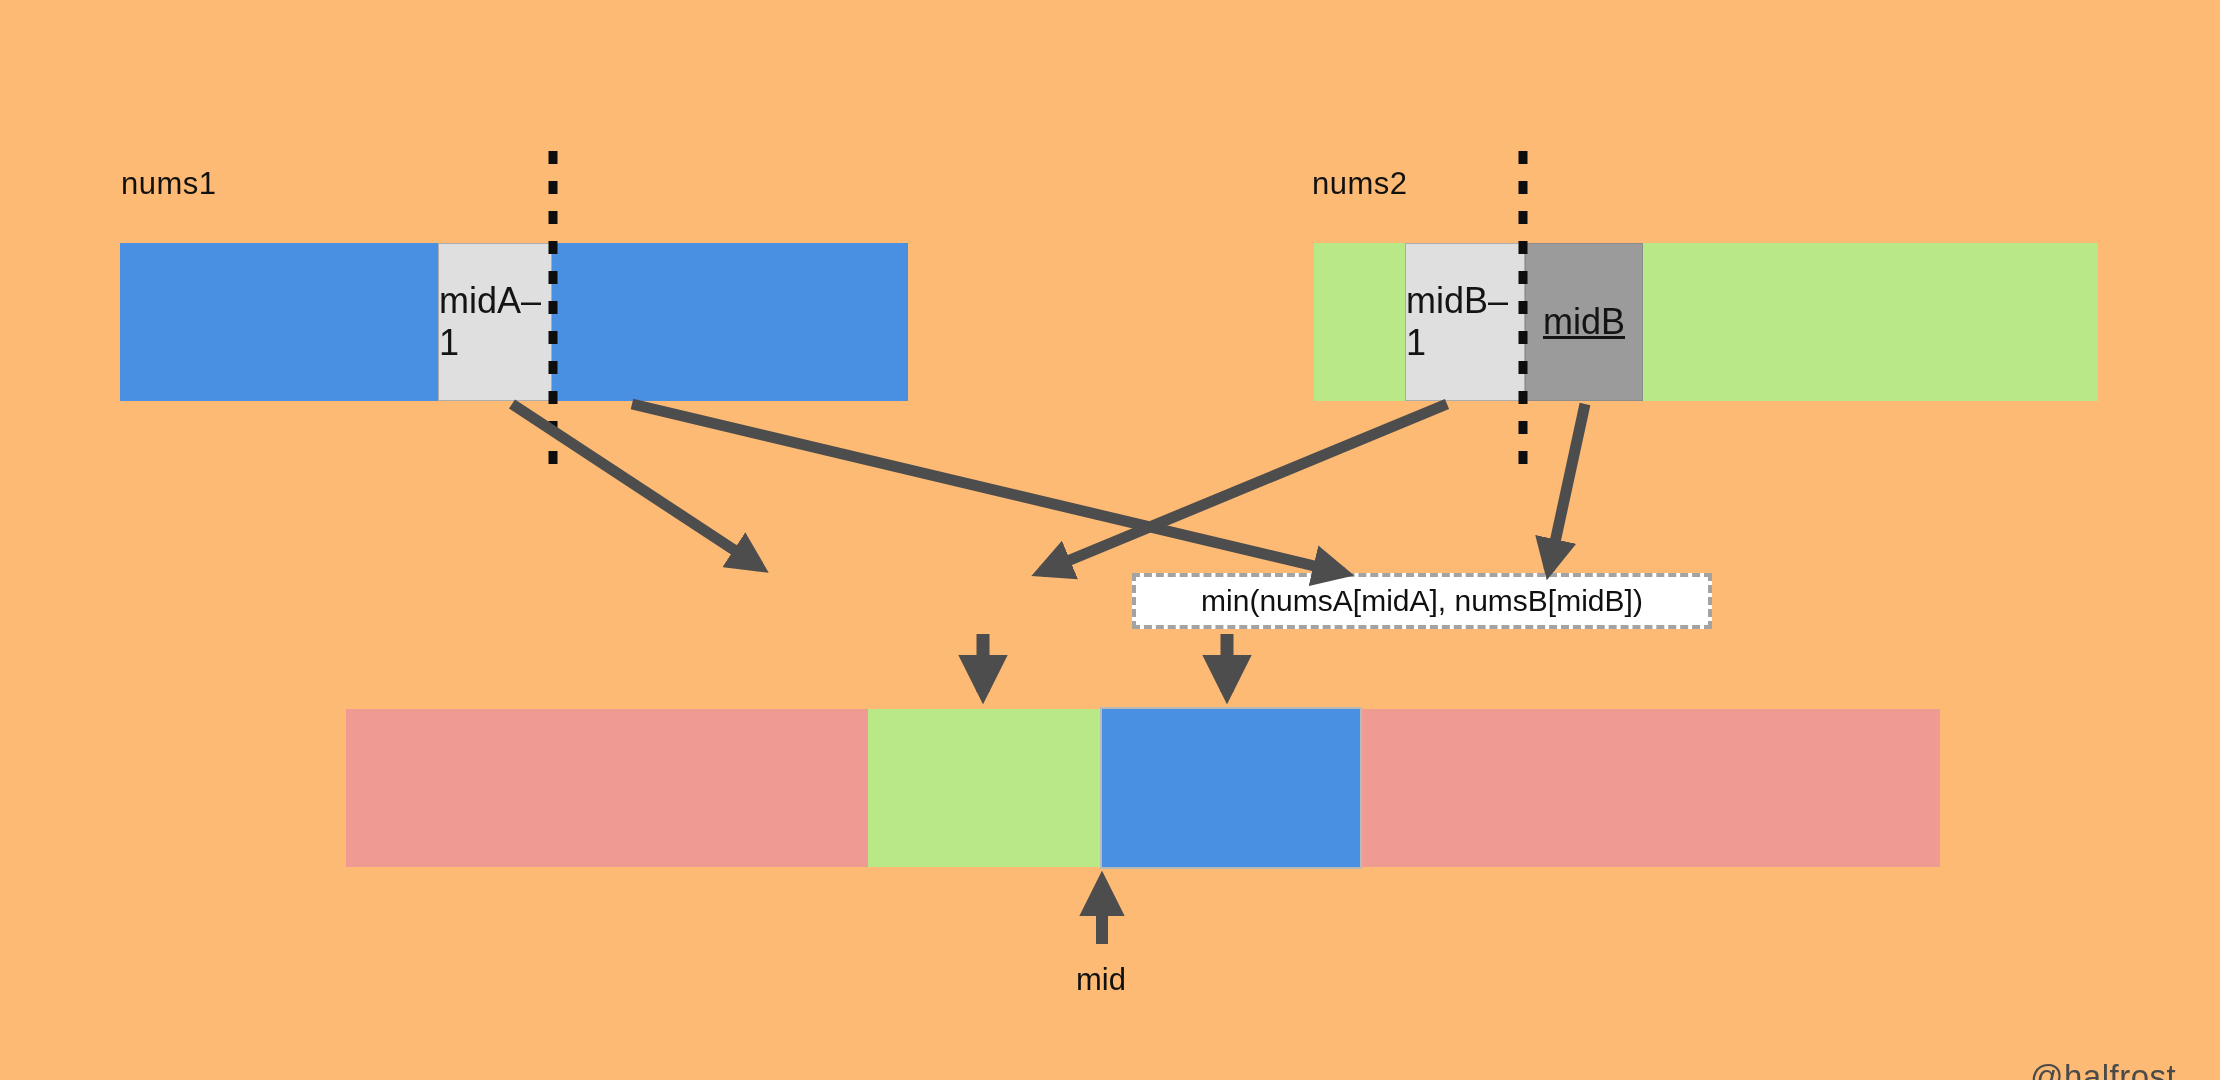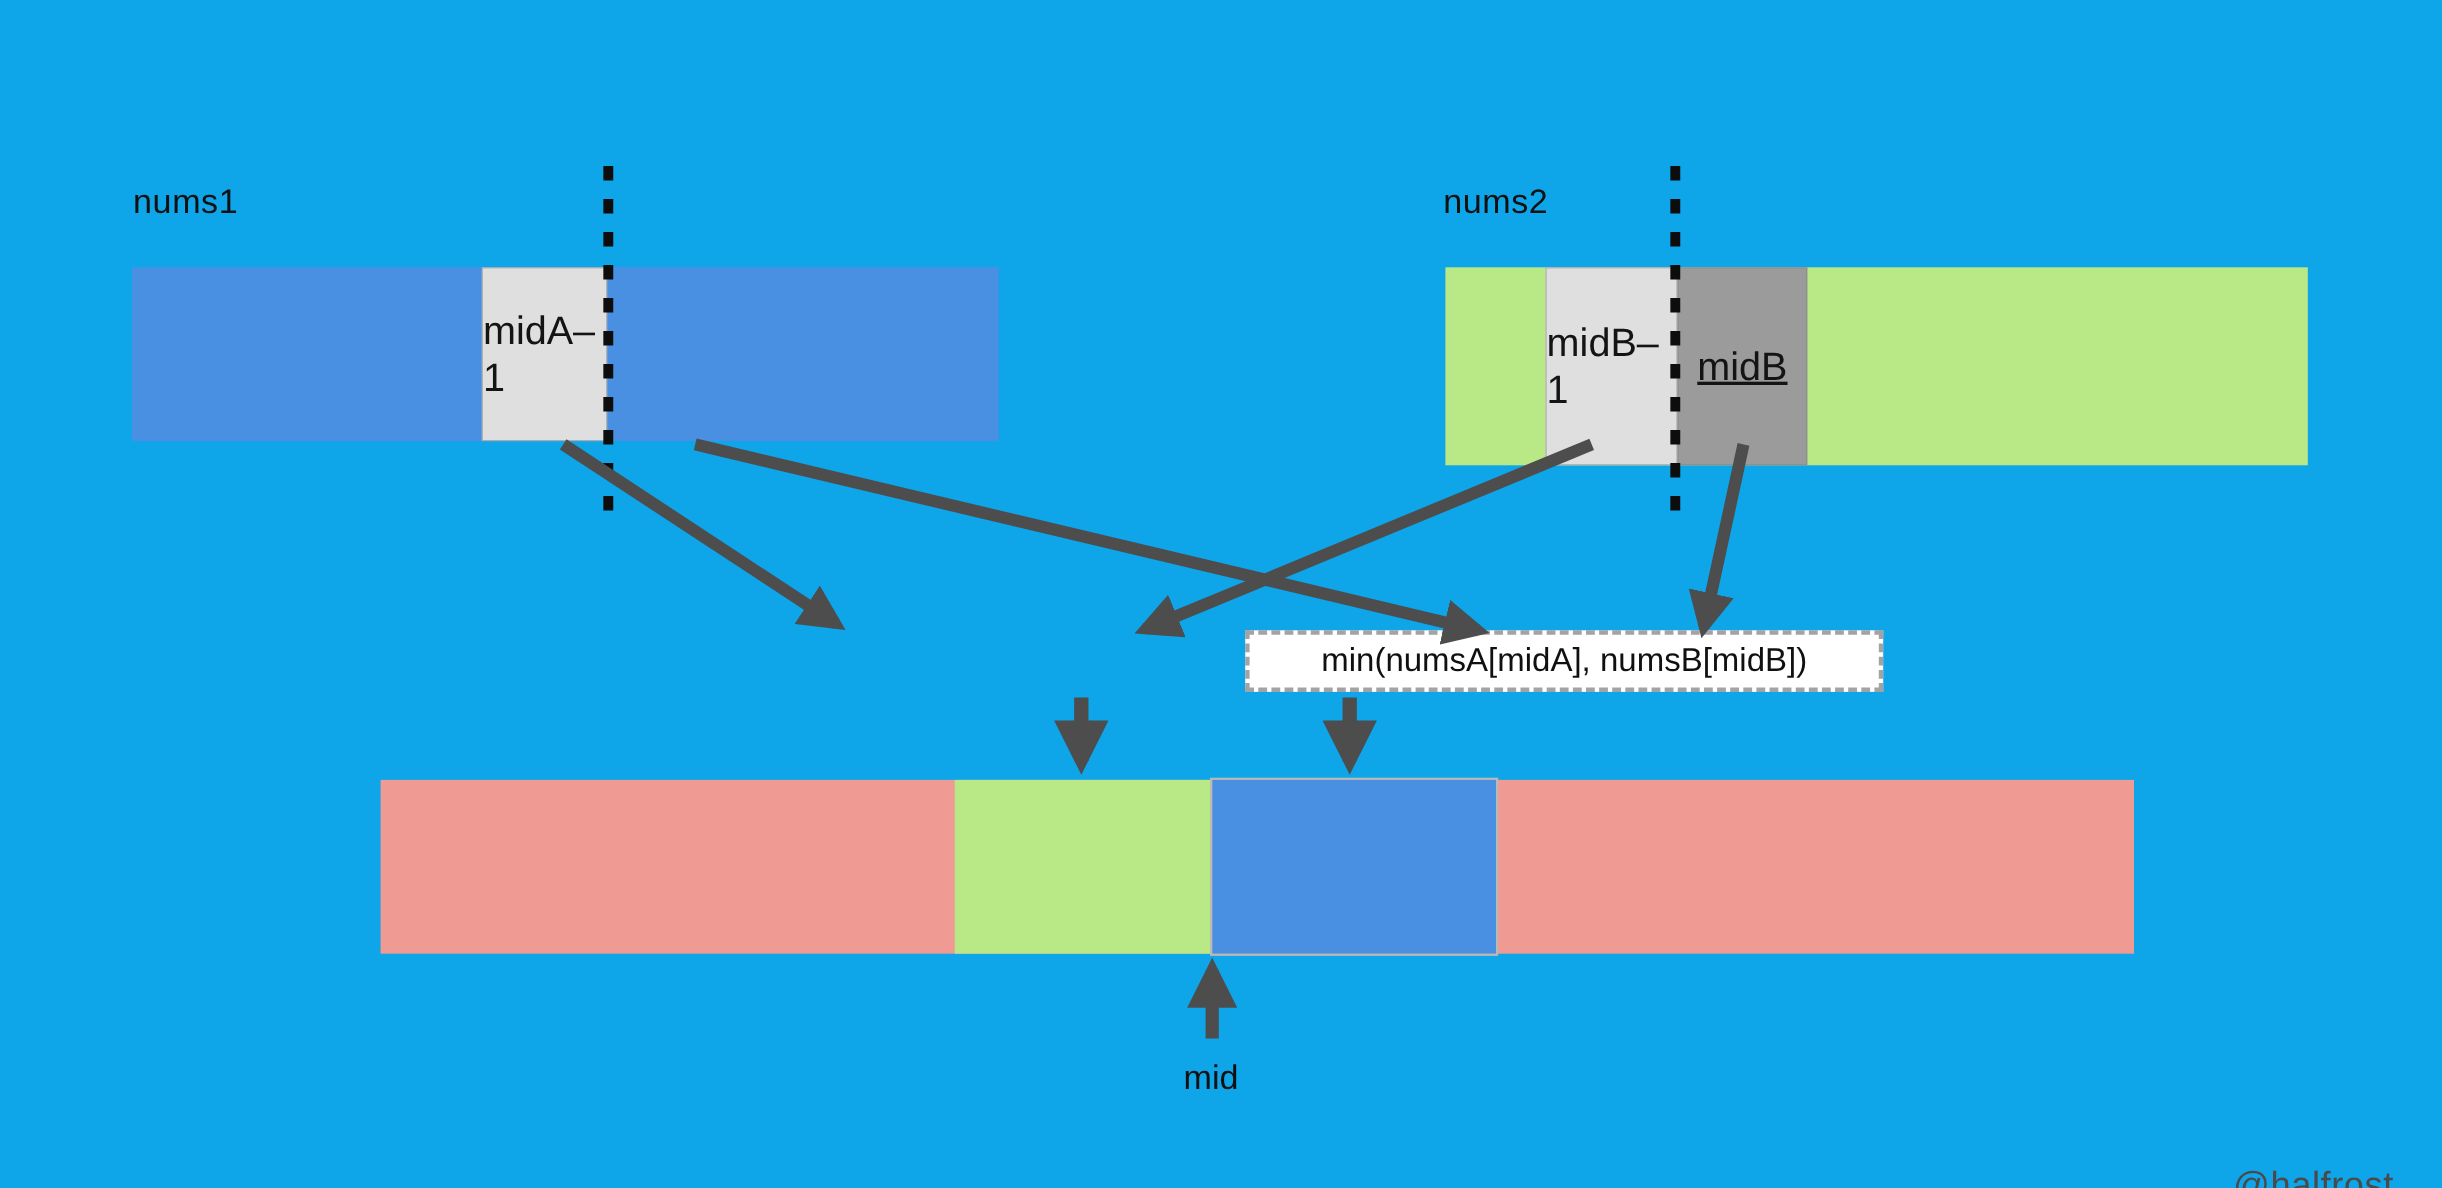--- a/index.html
+++ b/index.html
@@ -1,17 +1,17 @@
 <!DOCTYPE html>
 <html><head>
 <meta charset="utf-8">
 <style>
   html,body { margin:0; padding:0; background:#ffffff; }
   .canvas {
-    position:relative; width:2220px; height:1080px; background:#0ea5e9;
+    position:relative; width:2220px; height:1080px; background:#fdba74;
     font-family:"Liberation Sans", sans-serif; overflow:hidden;
   }
   .array-label {
     position:absolute; font-size:31px; font-weight:500; color:#111111;
     letter-spacing:0.5px;
   }
   .bar { position:absolute; }
   .bar-base { position:absolute; left:0; top:0; width:100%; height:100%; }
   .seg {
     position:absolute; top:0; height:100%;
@@ -43,21 +43,21 @@
 
   <div class="bar" style="left:120px; top:243px; width:788px; height:158px;">
     <div class="bar-base" style="background-color: rgb(74, 144, 226);"></div>
     <div class="seg seg-outline" style="left: 318px; width: 114px; background-color: rgb(223, 223, 223);">
       <span>midA–1</span>
     </div>
   </div>
 
   <div class="array-label" style="left:1312px; top:166px;">nums2</div>
 
-  <div class="bar" style="left:1314px; top:243px; width:784px; height:180px;">
+  <div class="bar" style="left:1314px; top:243px; width:784px; height:158px;">
     <div class="bar-base" style="background-color: rgb(184, 233, 134);"></div>
     <div class="seg seg-outline" style="left: 91px; width: 120px; background-color: rgb(223, 223, 223);">
       <span>midB–1</span>
     </div>
     <div class="seg seg-outline" style="left: 211px; width: 118px; background-color: rgb(155, 155, 155); text-decoration: underline;">
       <span>midB</span>
     </div>
   </div>
 
   <div class="dashed-box" style="left:1132px; top:573px; width:580px;">

